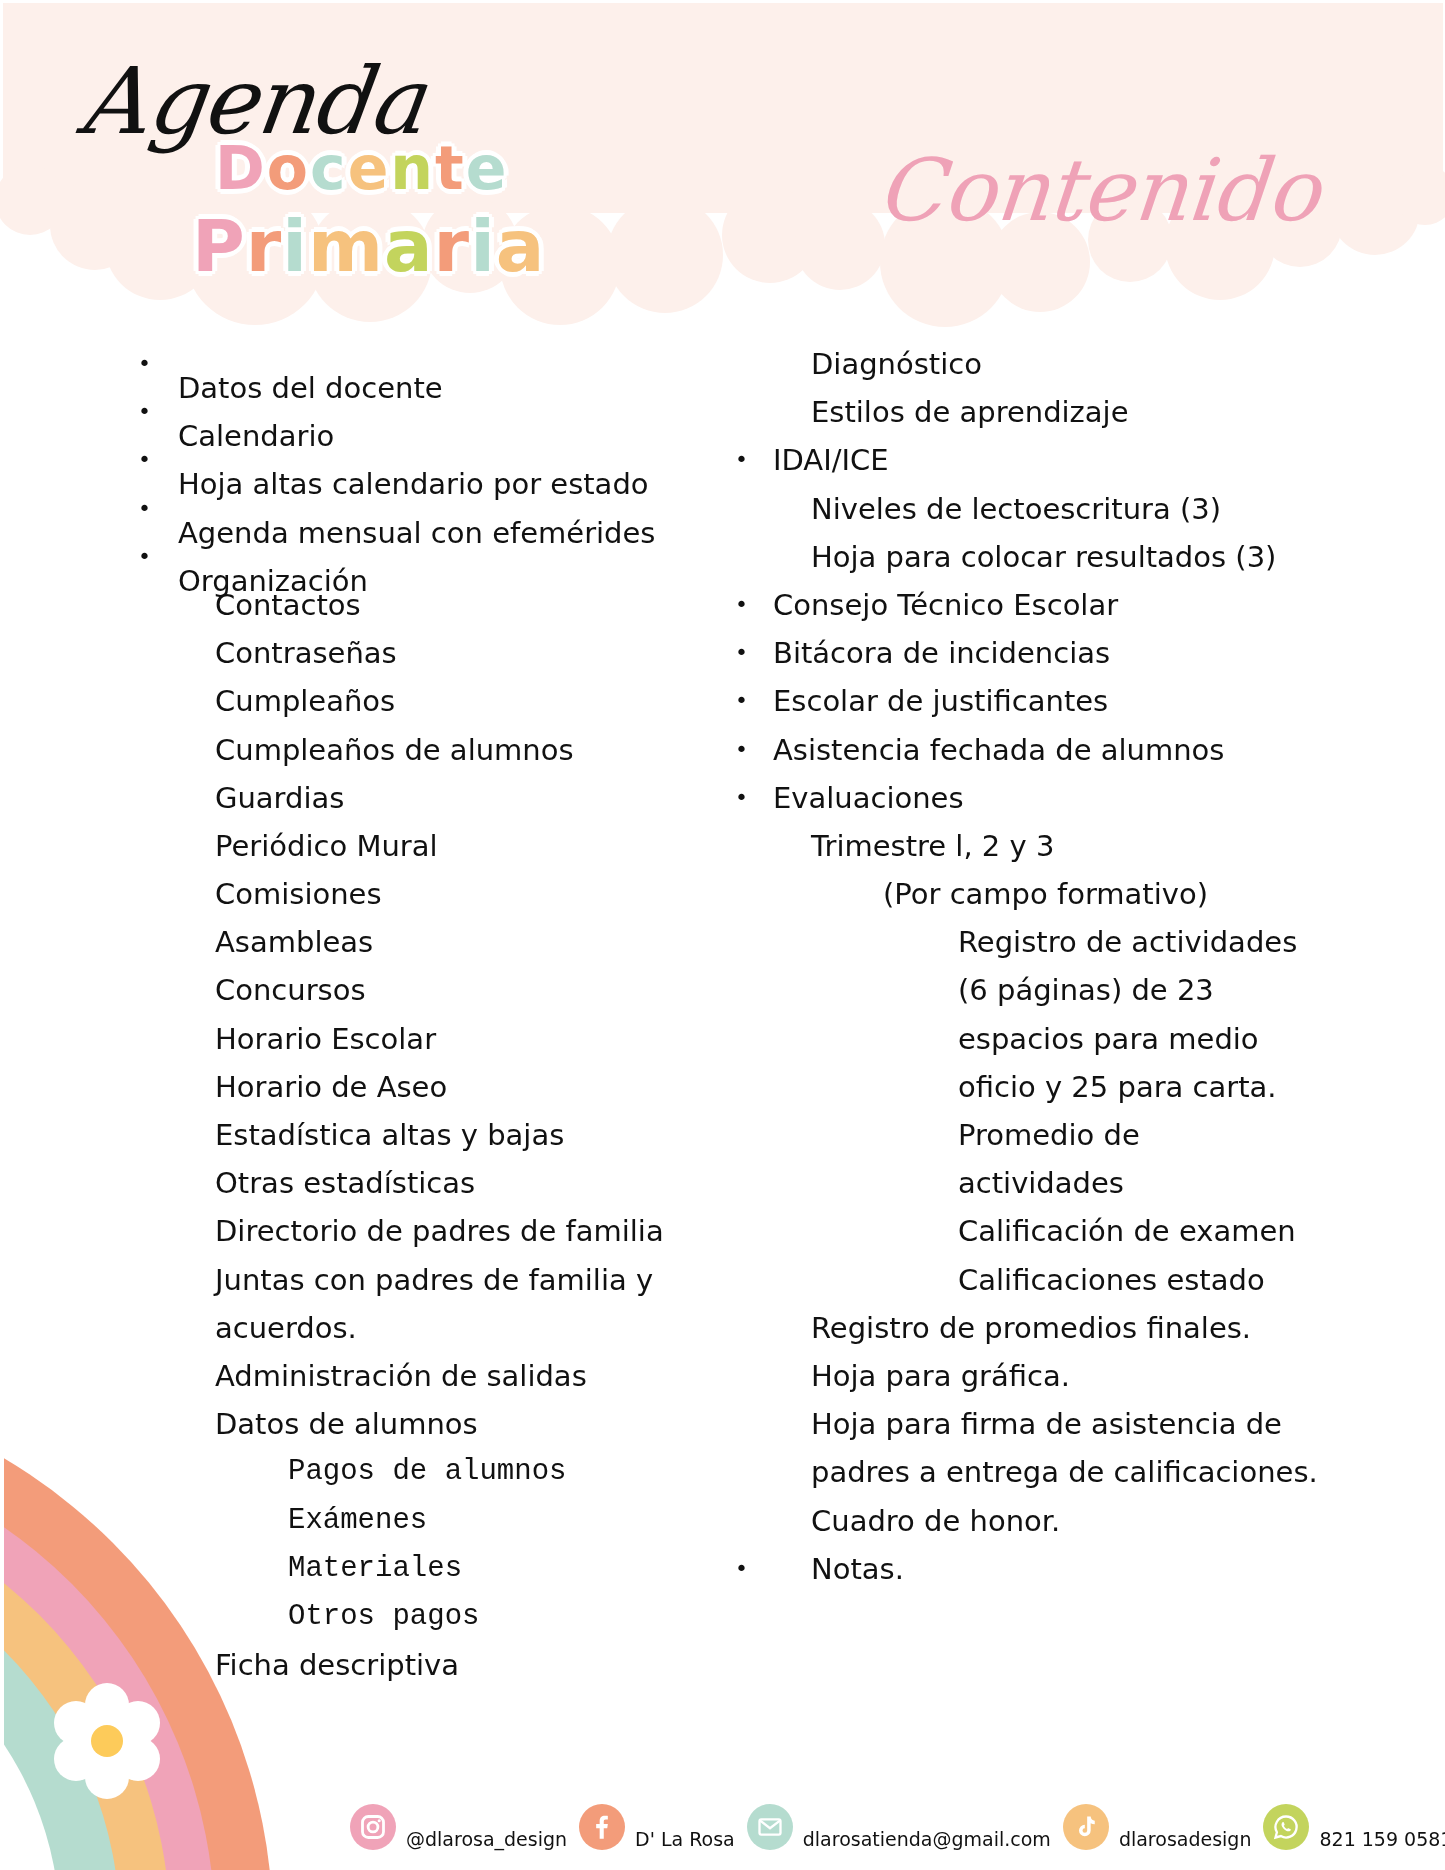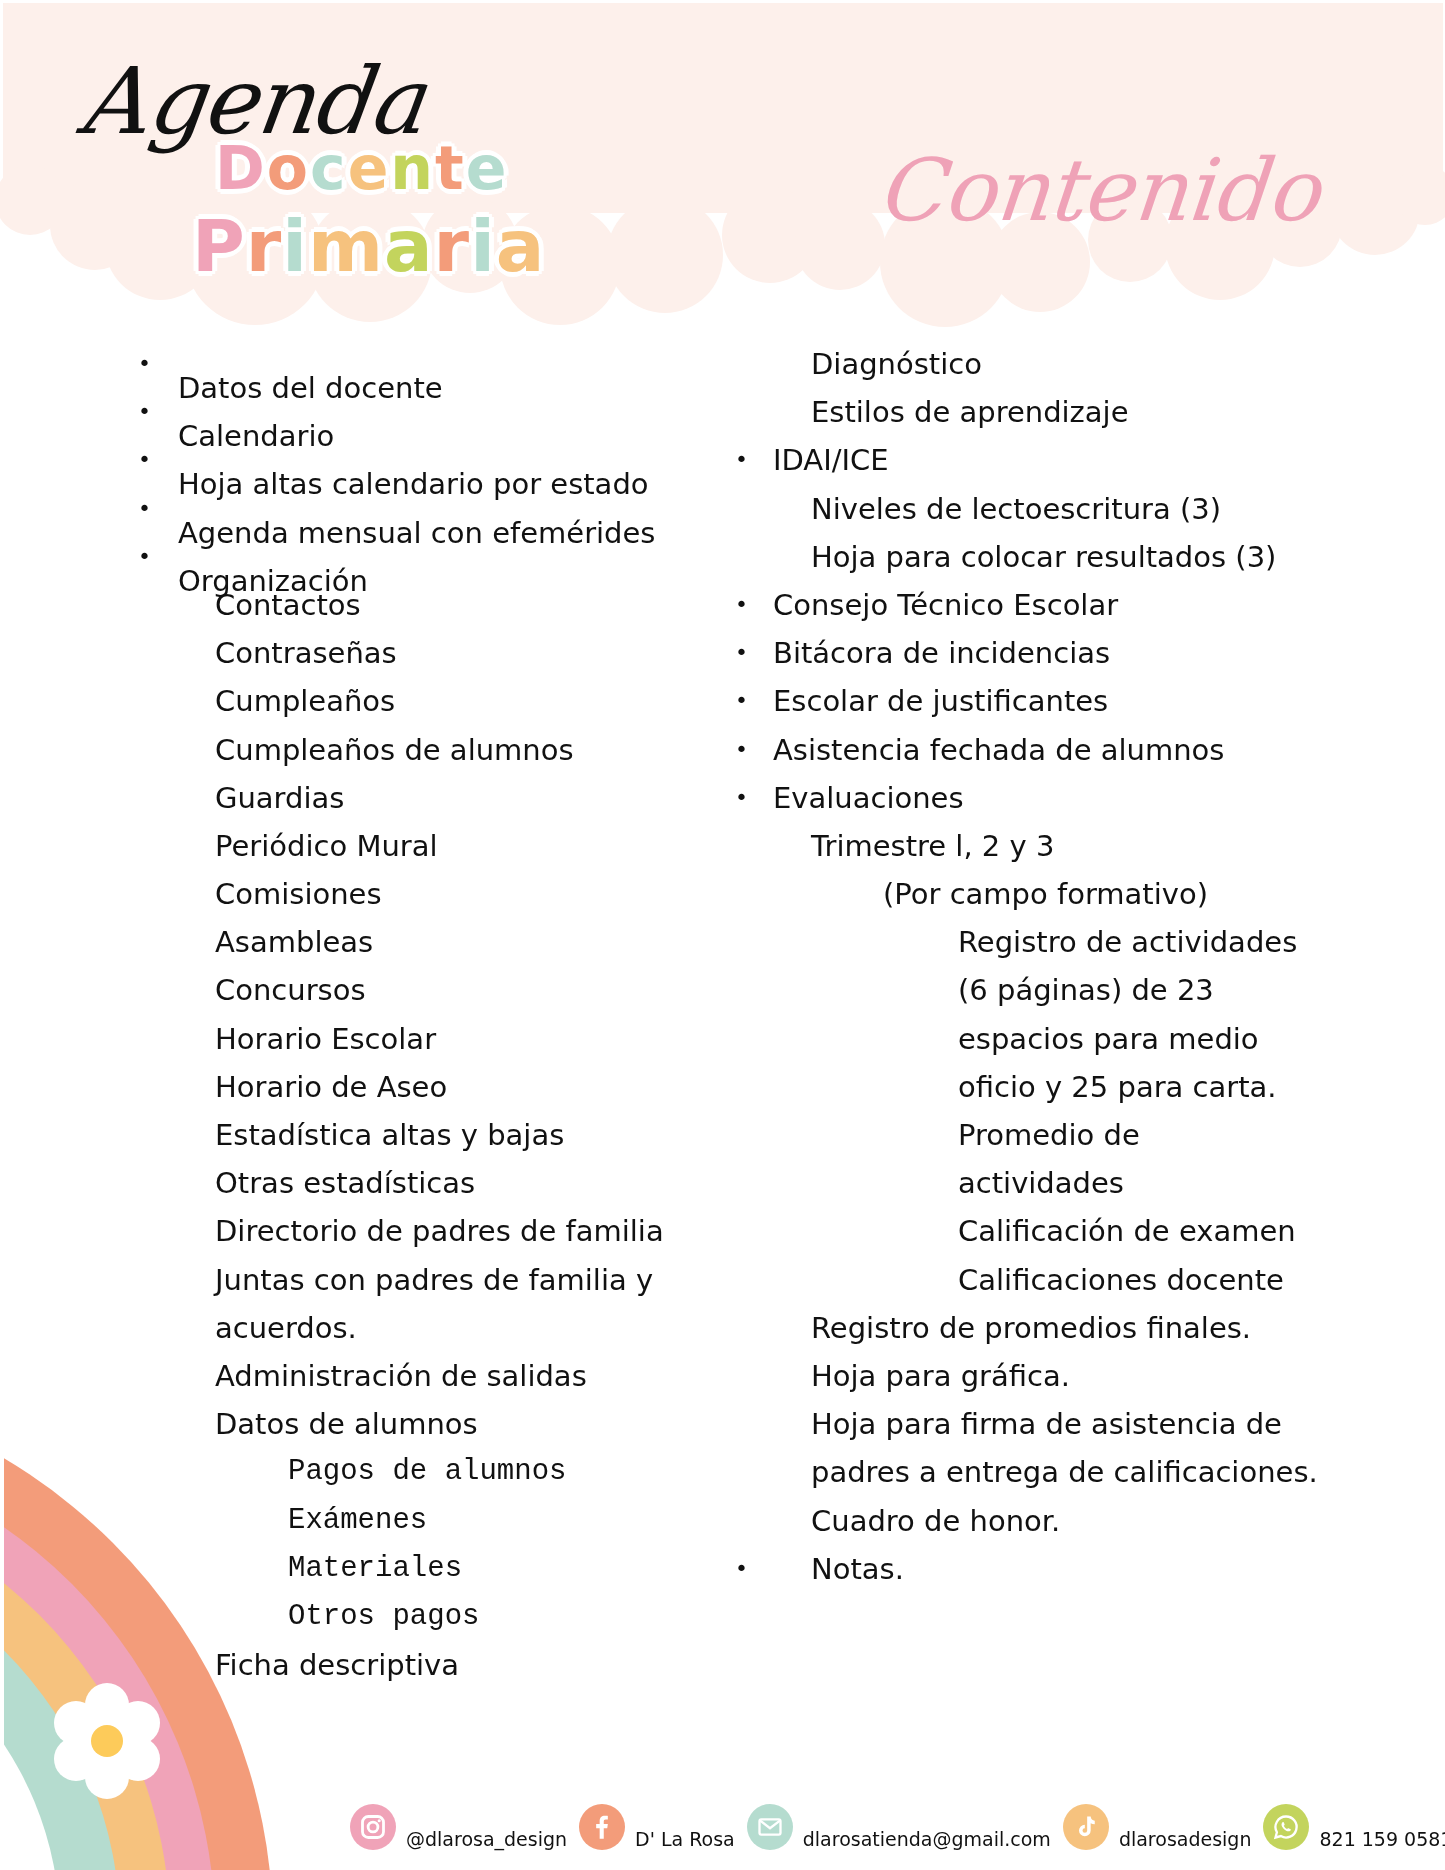--- a/index.html
+++ b/index.html
@@ -208,21 +208,21 @@
     <li>
       <span class="txt l3">Promedio de</span>
     </li>
     <li>
       <span class="txt l3">actividades</span>
     </li>
     <li>
       <span class="txt l3">Calificación de examen</span>
     </li>
     <li>
-      <span class="txt l3">Calificaciones docente</span>
+      <span class="txt l3">Calificaciones estado</span>
     </li>
     <li>
       <span class="txt l1">Registro de promedios finales.</span>
     </li>
     <li>
       <span class="txt l1">Hoja para gráfica.</span>
     </li>
     <li>
       <span class="txt l1">Hoja para firma de asistencia de</span>
     </li>

